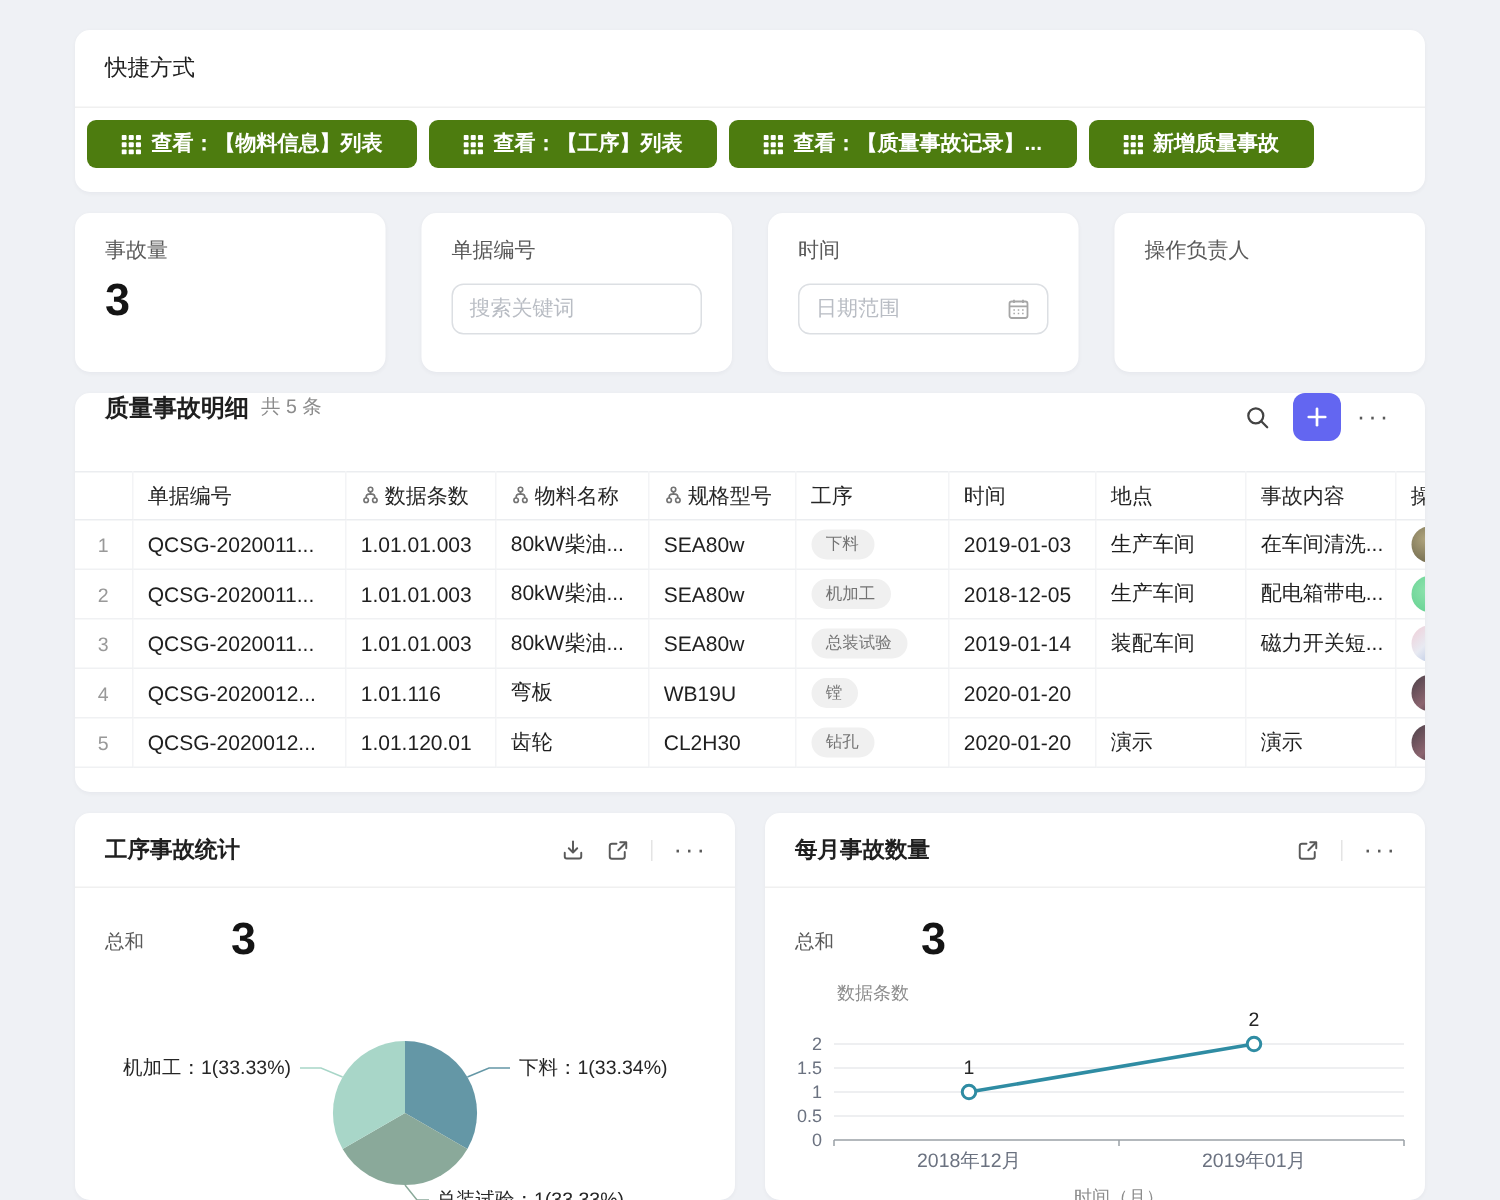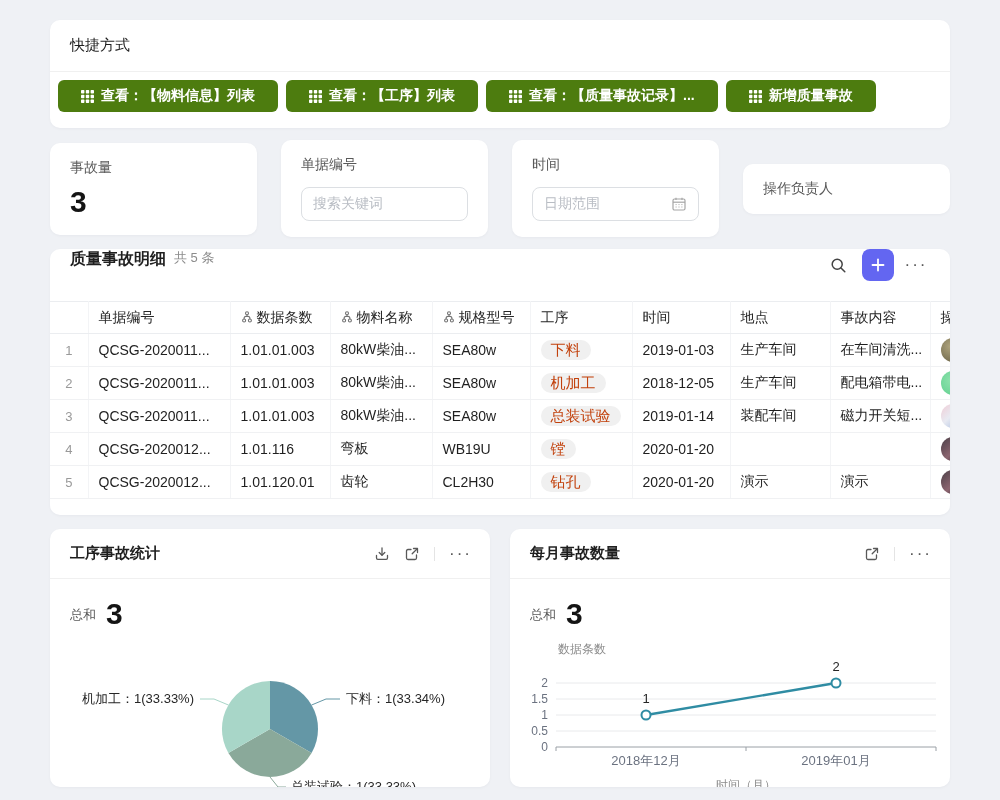--- a/index.html
+++ b/index.html
@@ -14,21 +14,21 @@
   
   .shortcuts { margin-top:20px; height:108px; }
   .shortcuts .hd { height:52px; display:flex; align-items:center; padding:12px 20px;
     font-size:15px; font-weight:400; border-bottom:1px solid #f0f0f0; }
   .shortcuts .btn-row { display:flex; gap:8px; padding:8px; }
   .sc-btn { height:32px; display:flex; align-items:center; gap:7px; padding:0 23px;
     background:#4d7c0f; color:#fff; font-size:14px; font-weight:600; border:none;
     border-radius:6px; cursor:pointer; white-space:nowrap; }
 
   
-  .filter-row { display:flex; gap:24px; margin-top:14px; height:93px;align-items:center; }
+  .filter-row { display:flex; gap:24px; margin-top:14px; height:106px; }
   .filter-card { flex:1; padding:16px 20px; }
   .filter-label { font-size:14px; color:#595959; }
   .stat-value { font-size:30px; font-weight:700; color:#141414; margin-top:8px; }
   .f-input { margin-top:13px; height:34px; border:1px solid #dcdfe3; border-radius:8px;
     display:flex; align-items:center; justify-content:space-between; padding:0 11px; cursor:text; }
   .placeholder { color:#b9bdc4; font-size:14px; }
 
   
   .table-card { margin-top:14px; height:266px; overflow:hidden; }
   .table-hd { height:52px; display:flex; align-items:flex-start; padding:0 18px 0 20px; }
@@ -46,32 +46,32 @@
   col.c-desc{width:100px} col.c-op{width:120px}
   th { height:32px; font-weight:400; text-align:left; color:#262626; padding:0 10px;
     border-top:1px solid #ebedf0; border-bottom:1px solid #ebedf0; border-right:1px solid #f3f4f6;
     white-space:nowrap; overflow:hidden; }
   td { height:33px; padding:0 10px; border-bottom:1px solid #f0f1f3; border-right:1px solid #f3f4f6;
     white-space:nowrap; overflow:hidden; }
   th:last-child, td:last-child { border-right:none; }
   td.num, th.num { text-align:center; color:#999; font-size:13px; padding:0 4px; }
   .th-ic { vertical-align:-1px; margin-right:4px; }
   .tag { display:inline-block; background:#f0f0f0; border-radius:11px; padding:2px 10px;
-    font-size:15px; color:#c2410c; line-height:16px; }
+    font-size:11px; color:#737373; line-height:16px; }
   .avatar { display:inline-block; width:24px; height:24px; border-radius:50%; vertical-align:middle; }
 
   
   .charts-row { display:flex; gap:20px; margin-top:14px; height:258px; }
   .chart-card { width:440px; position:relative; overflow:hidden; }
   .chart-hd { height:50px; display:flex; align-items:center; padding:0 18px 0 20px;
     border-bottom:1px solid #f0f0f0; }
   .chart-title { font-size:15px; font-weight:700; flex:1; }
   .hd-icons { display:flex; align-items:center; gap:14px; }
   .vdiv { width:1px; height:14px; background:#e4e4e4; }
-  .sum-row { padding:20px 20px 0; display:flex; align-items:flex-end; }
+  .sum-row { padding:20px 20px 0; display:flex; align-items:flex-end;gap:48px; }
   .sum-label { font-size:13px; color:#595959; padding-bottom:5px; }
   .sum-value { font-size:30px; font-weight:700; color:#141414; margin-left:10px; line-height:30px; }
   .pie-svg { position:absolute; left:0; top:130px; }
   .line-svg { position:absolute; left:0; top:108px; }
   .svg-label { font-size:13px; fill:#262626; }
   .axis-name { font-size:12px; fill:#8c8c8c; }
   .tick-label { font-size:12px; fill:#6b7280; }
   .pt-label { font-size:13px; fill:#262626; }
 </style>
 </head>

